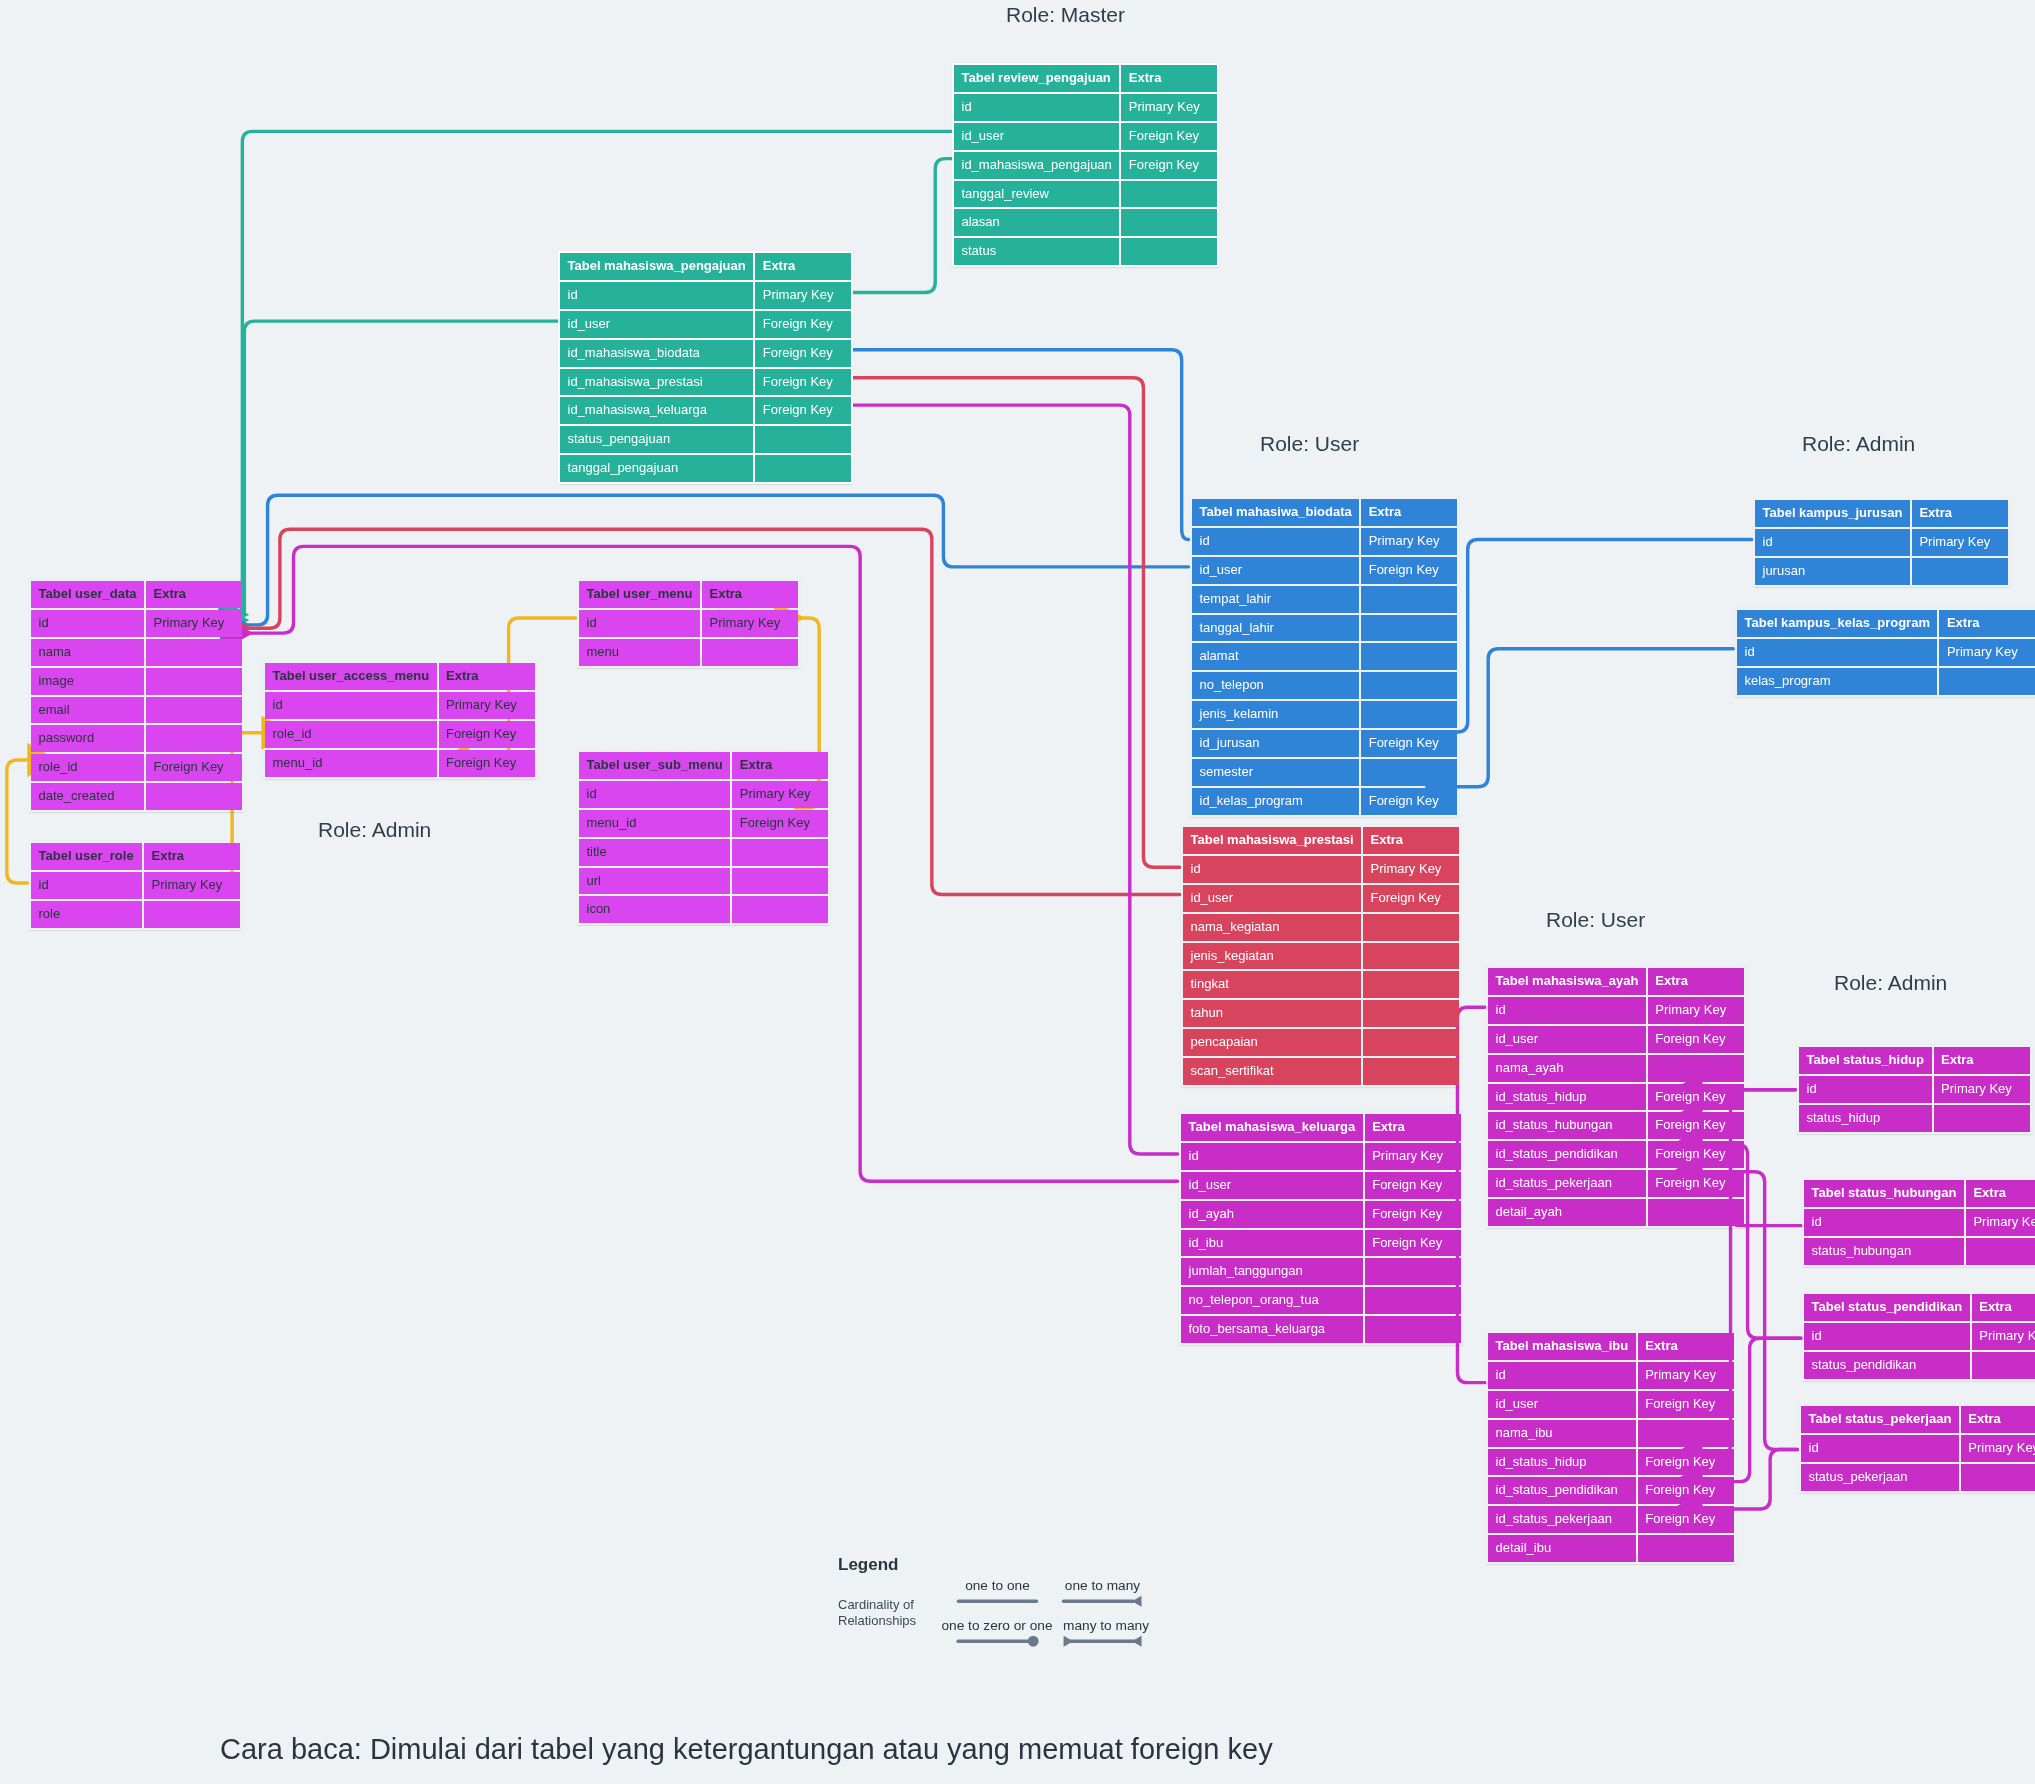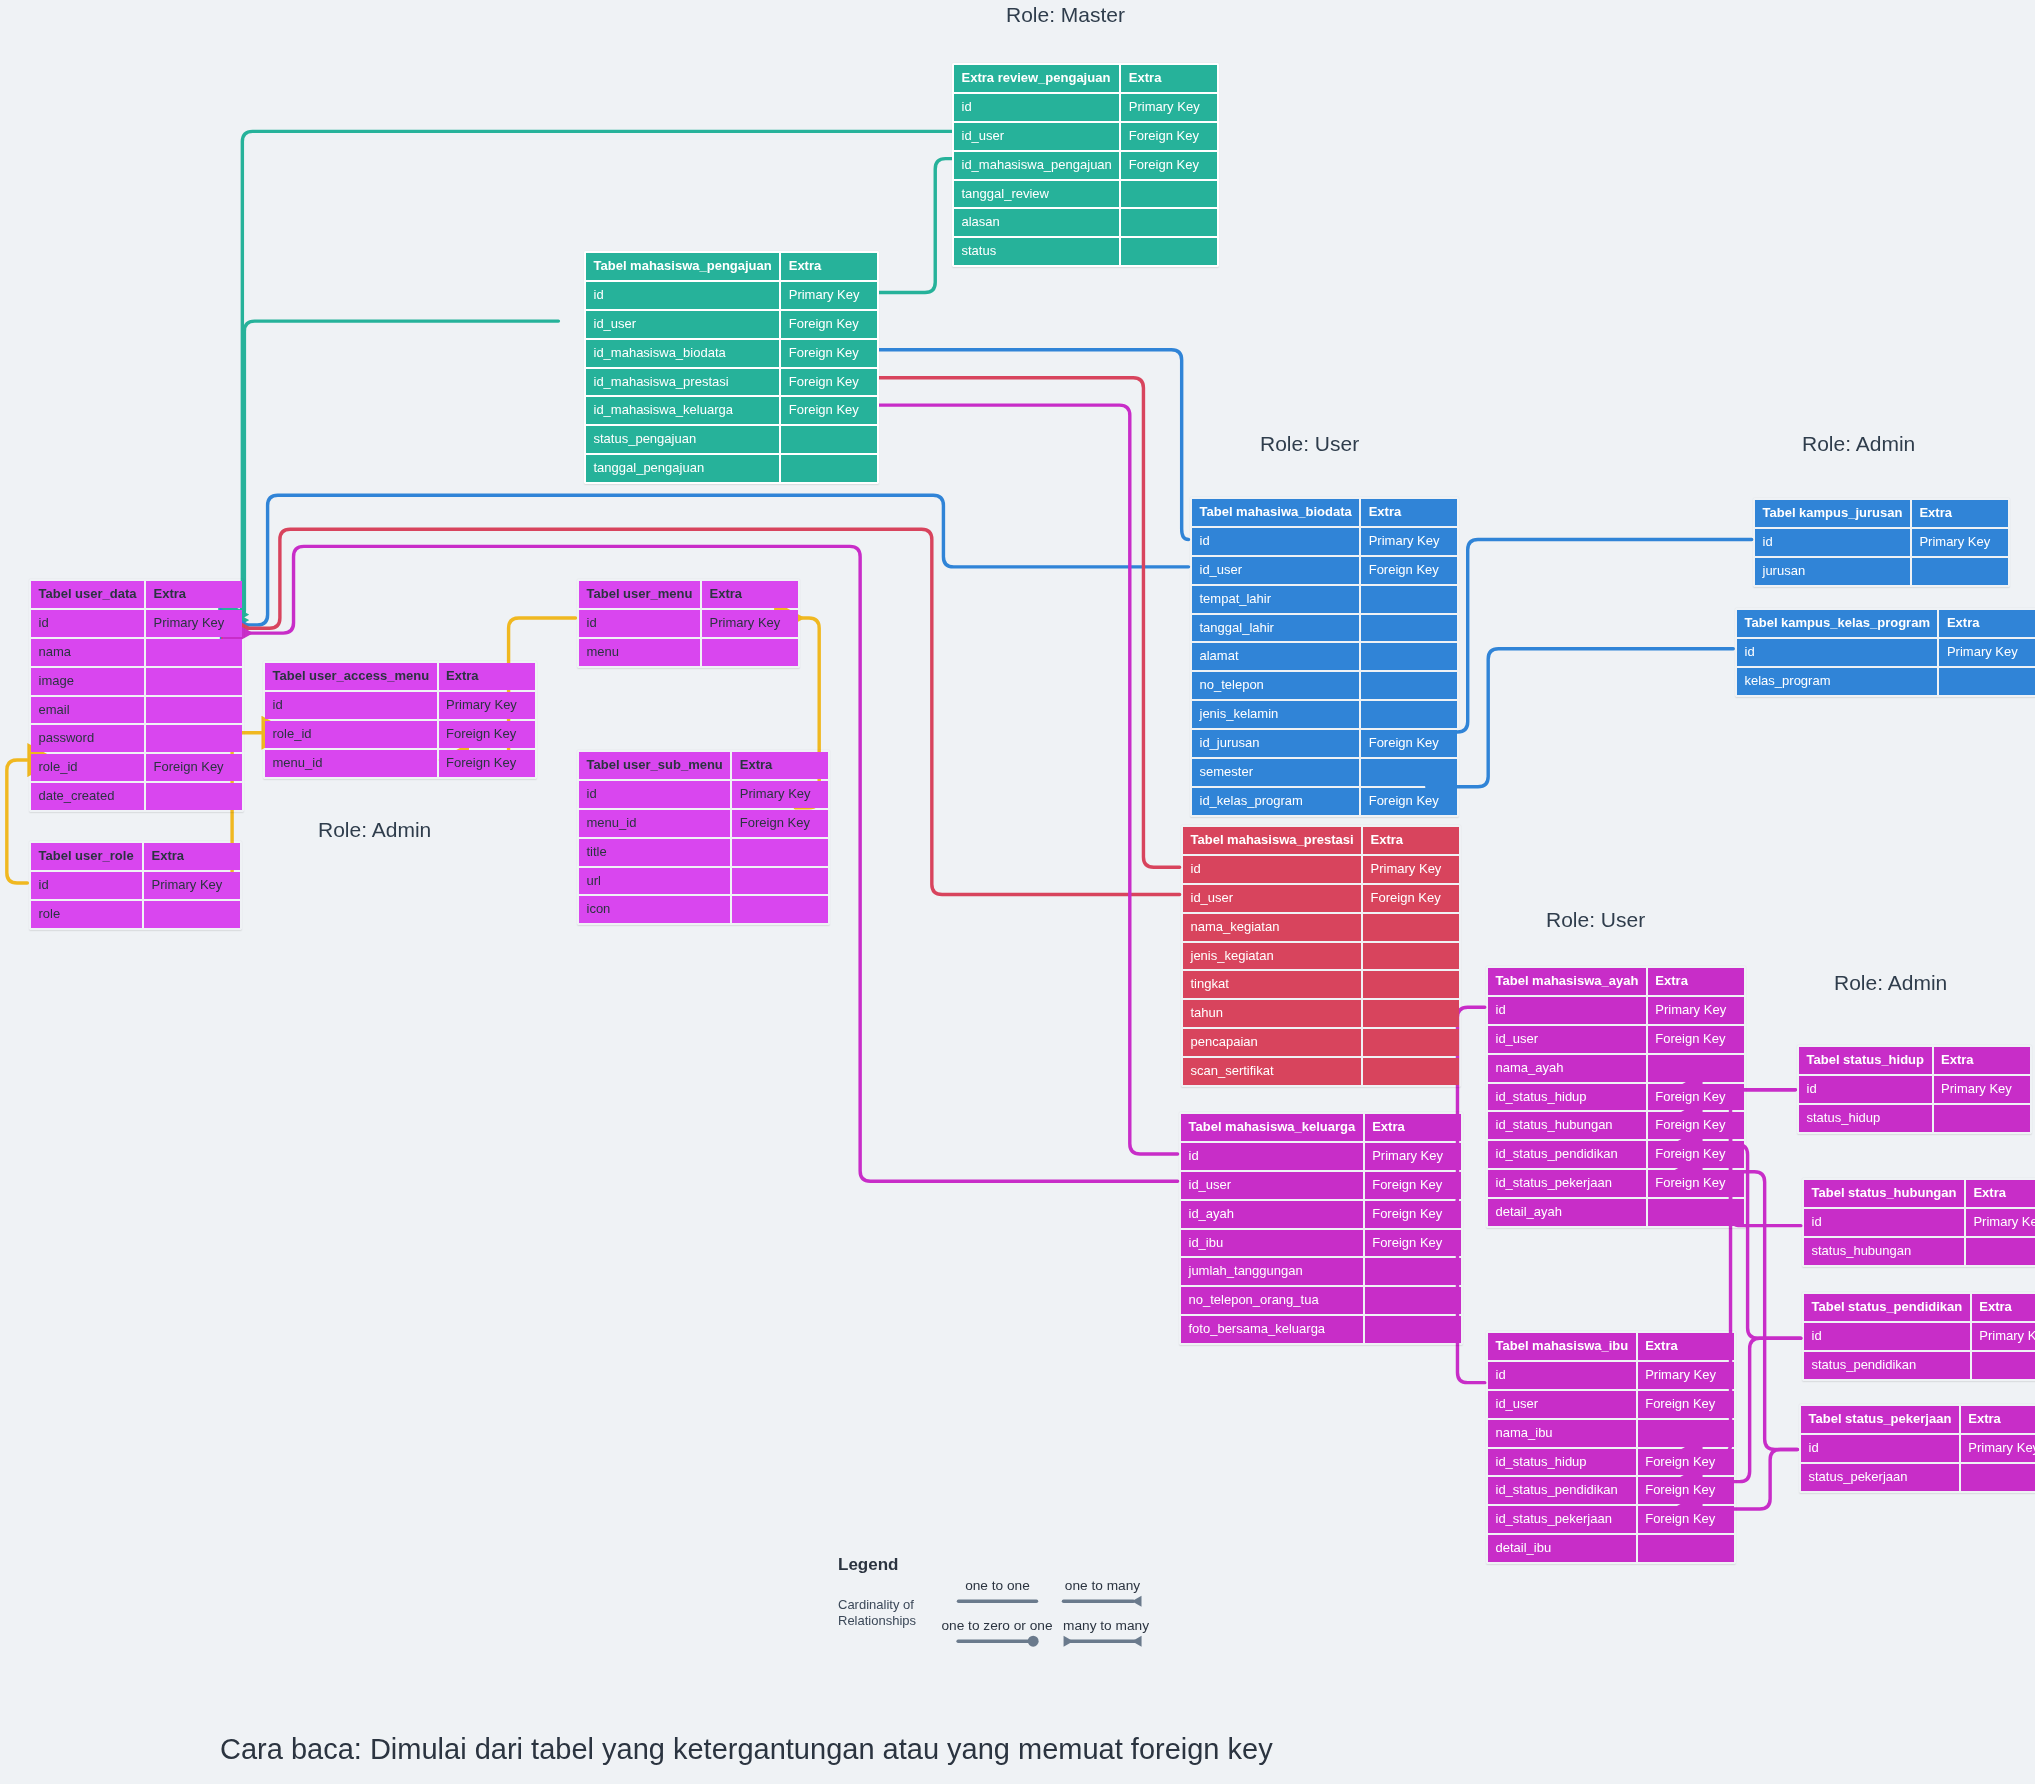--- a/index.html
+++ b/index.html
@@ -108,21 +108,21 @@
   <div class="rolelbl" style="left:1006px;top:3.4px;">Role: Master</div>
   <div class="rolelbl" style="left:1260px;top:432px;">Role: User</div>
   <div class="rolelbl" style="left:1802px;top:432px;">Role: Admin</div>
   <div class="rolelbl" style="left:318px;top:818px;">Role: Admin</div>
   <div class="rolelbl" style="left:1546px;top:908px;">Role: User</div>
   <div class="rolelbl" style="left:1834px;top:971px;">Role: Admin</div>
 
   <div id="tables-host">
       <div class="tbl teal" style="left: 952px; top: 63px;">
         <div class="row hd">
-          <div class="c l" style="min-width: 147px;">Extra review_pengajuan</div>
+          <div class="c l" style="min-width: 147px;">Tabel review_pengajuan</div>
           <div class="c r" style="min-width: 81px;">Extra</div>
         </div>
         <div class="row">
           <div class="c l">id</div>
           <div class="c r">Primary Key</div>
         </div>
         <div class="row">
           <div class="c l">id_user</div>
           <div class="c r">Foreign Key</div>
         </div>
@@ -136,21 +136,21 @@
         </div>
         <div class="row">
           <div class="c l">alasan</div>
           <div class="c r"></div>
         </div>
         <div class="row">
           <div class="c l">status</div>
           <div class="c r"></div>
         </div>
       </div>
-      <div class="tbl teal" style="left: 558px; top: 251px; margin-left: 26px;">
+      <div class="tbl teal" style="left: 558px; top: 251px;">
         <div class="row hd">
           <div class="c l" style="min-width: 165px;">Tabel mahasiswa_pengajuan</div>
           <div class="c r" style="min-width: 81px;">Extra</div>
         </div>
         <div class="row">
           <div class="c l">id</div>
           <div class="c r">Primary Key</div>
         </div>
         <div class="row">
           <div class="c l">id_user</div>

